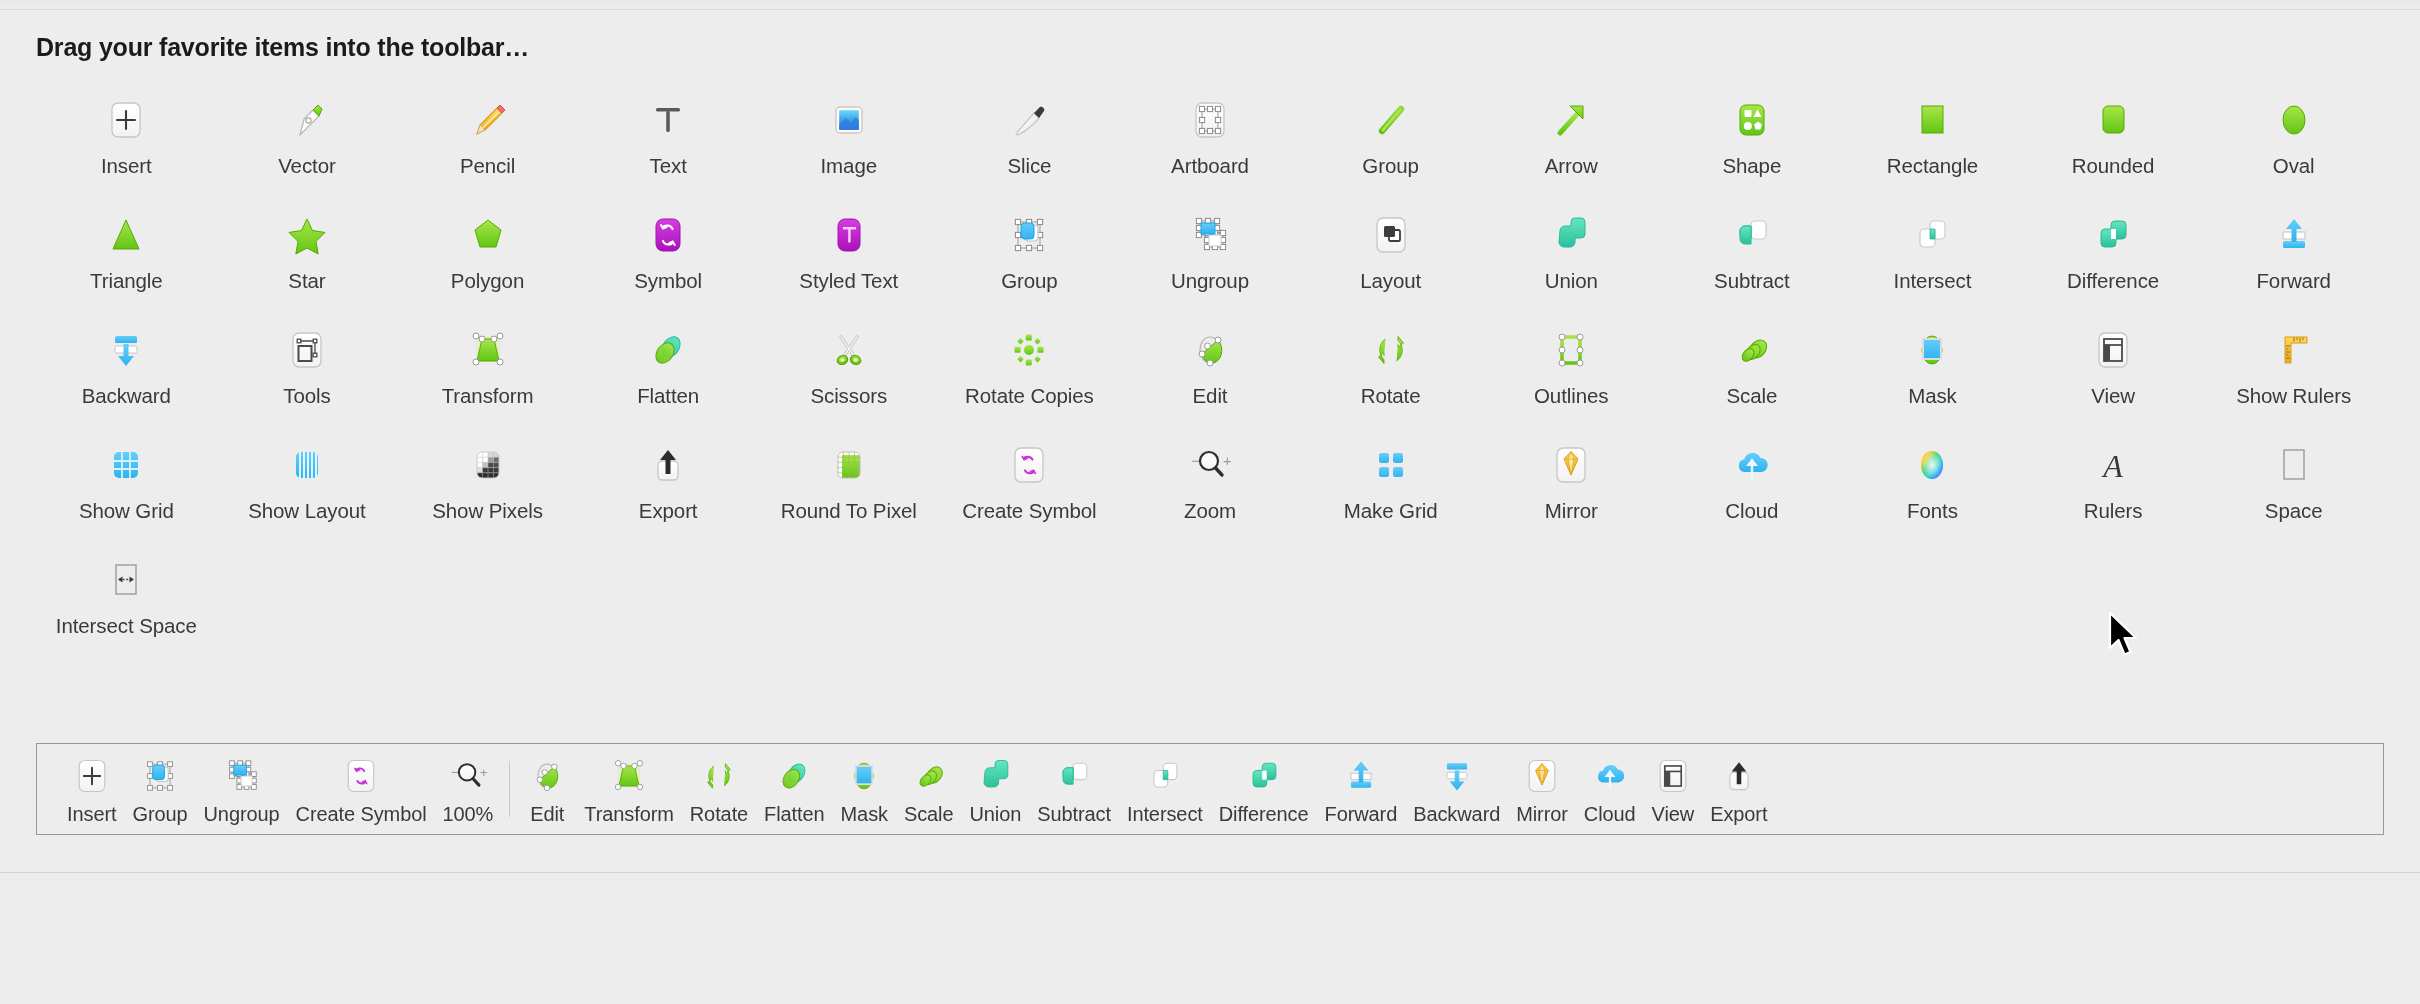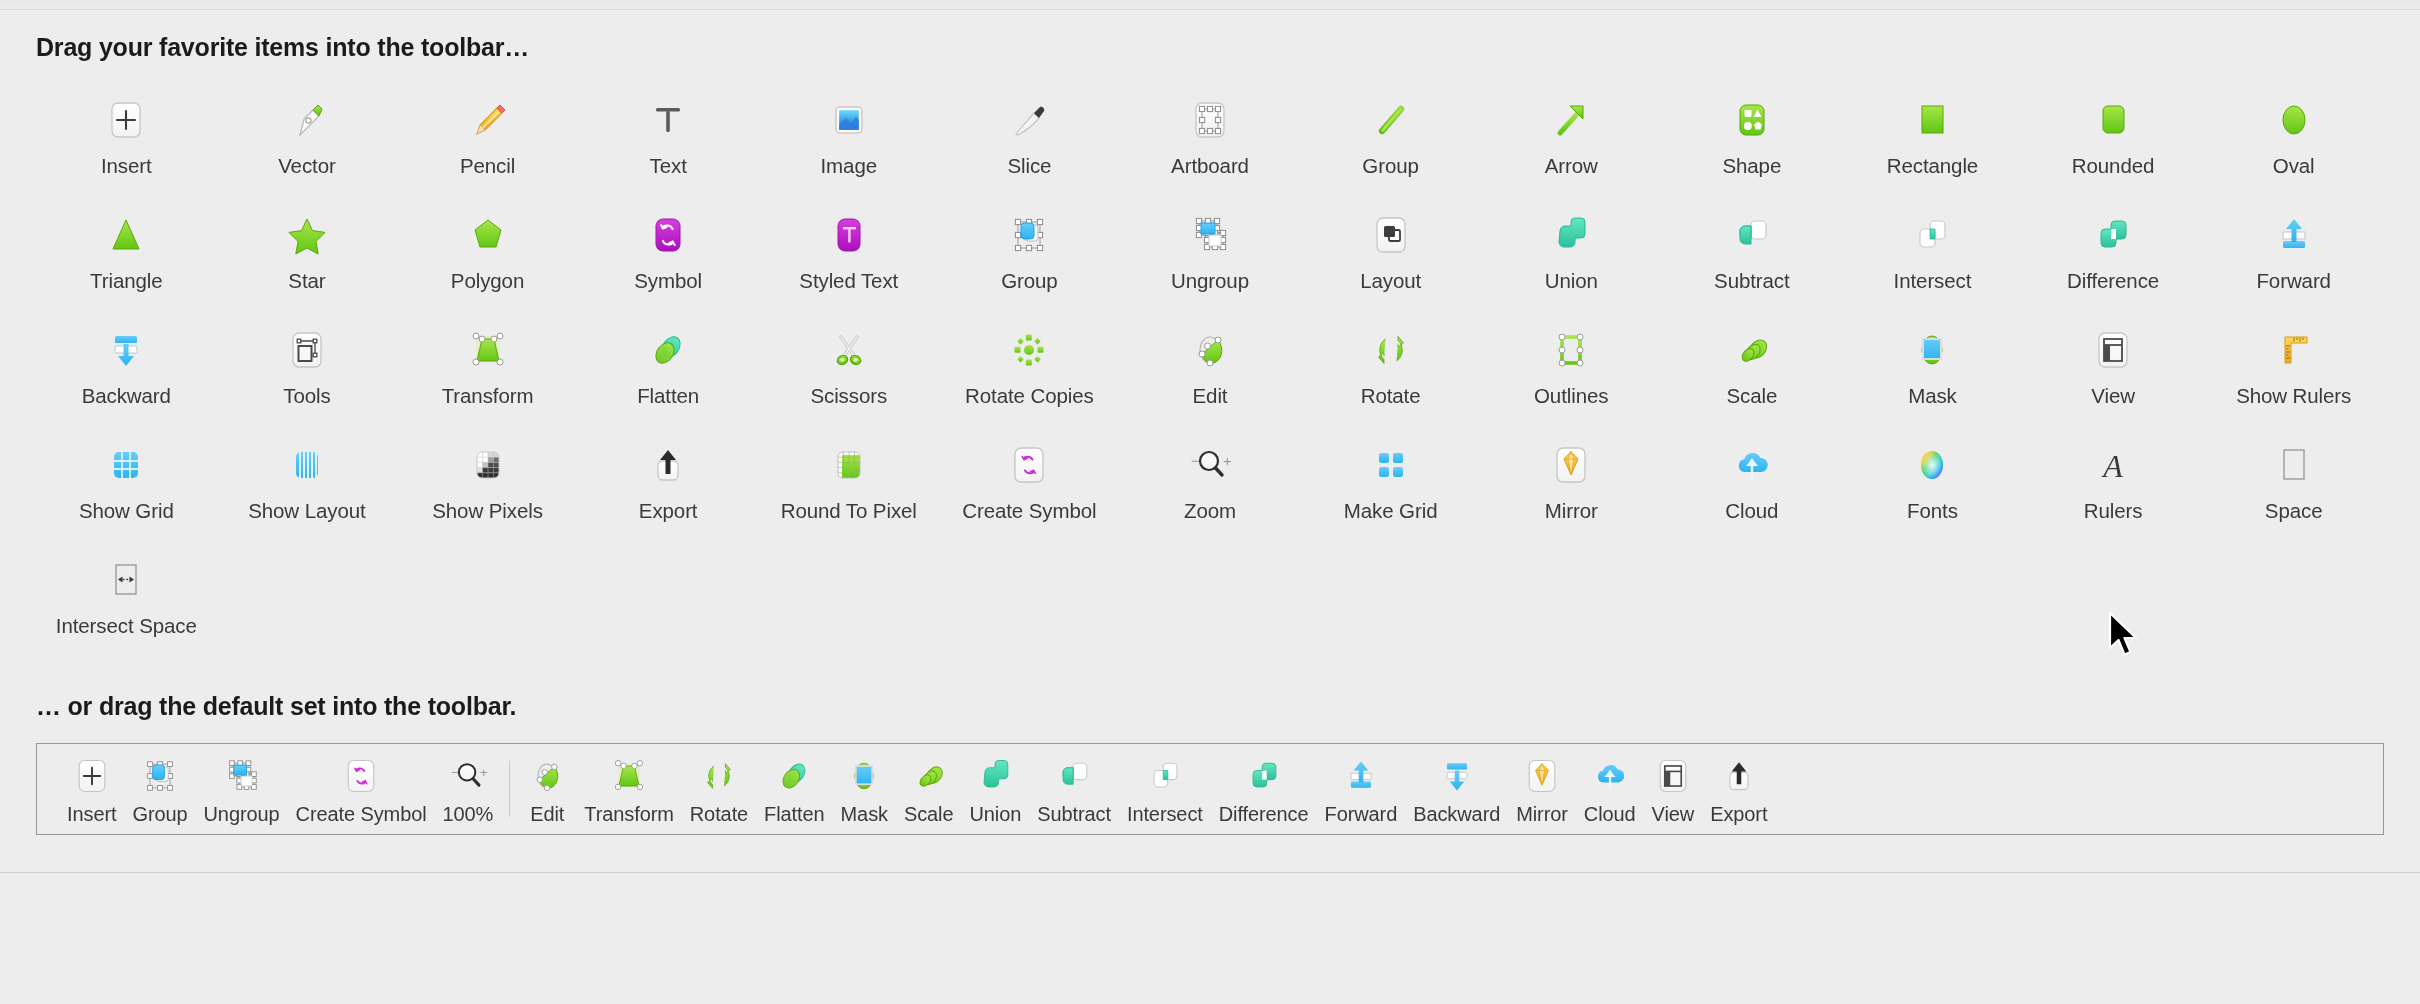--- a/index.html
+++ b/index.html
@@ -2108,21 +2108,20 @@
             <rect x="13" y="8" width="20" height="29" fill="none" stroke="#9b9b9b" stroke-width="1.4"></rect>
             <path d="M16 22.5 L30 22.5" stroke="#4a4a4a" stroke-width="1.5" stroke-dasharray="2 1.6"></path>
             <path d="M15 22.5 L19.5 19.6 L19.5 25.4 Z" fill="#3a3a3a"></path>
             <path d="M31 22.5 L26.5 19.6 L26.5 25.4 Z" fill="#3a3a3a"></path>
           </svg>
         </div>
         <div class="pal-label">Intersect Space</div>
       </div>
     </div>
 
-  <div class="heading" id="heading-default">… or drag the default set into the toolbar.</div>
 
   <div id="default-set">
       <div class="ds-item">
         <div class="ds-icon">
           <svg width="42" height="42" viewBox="0 0 46 46">
             <defs>
               <linearGradient id="gg" x1="0" y1="0" x2="0" y2="1">
                 <stop offset="0" stop-color="#a7e64a"></stop>
                 <stop offset="1" stop-color="#62c614"></stop>
               </linearGradient>

